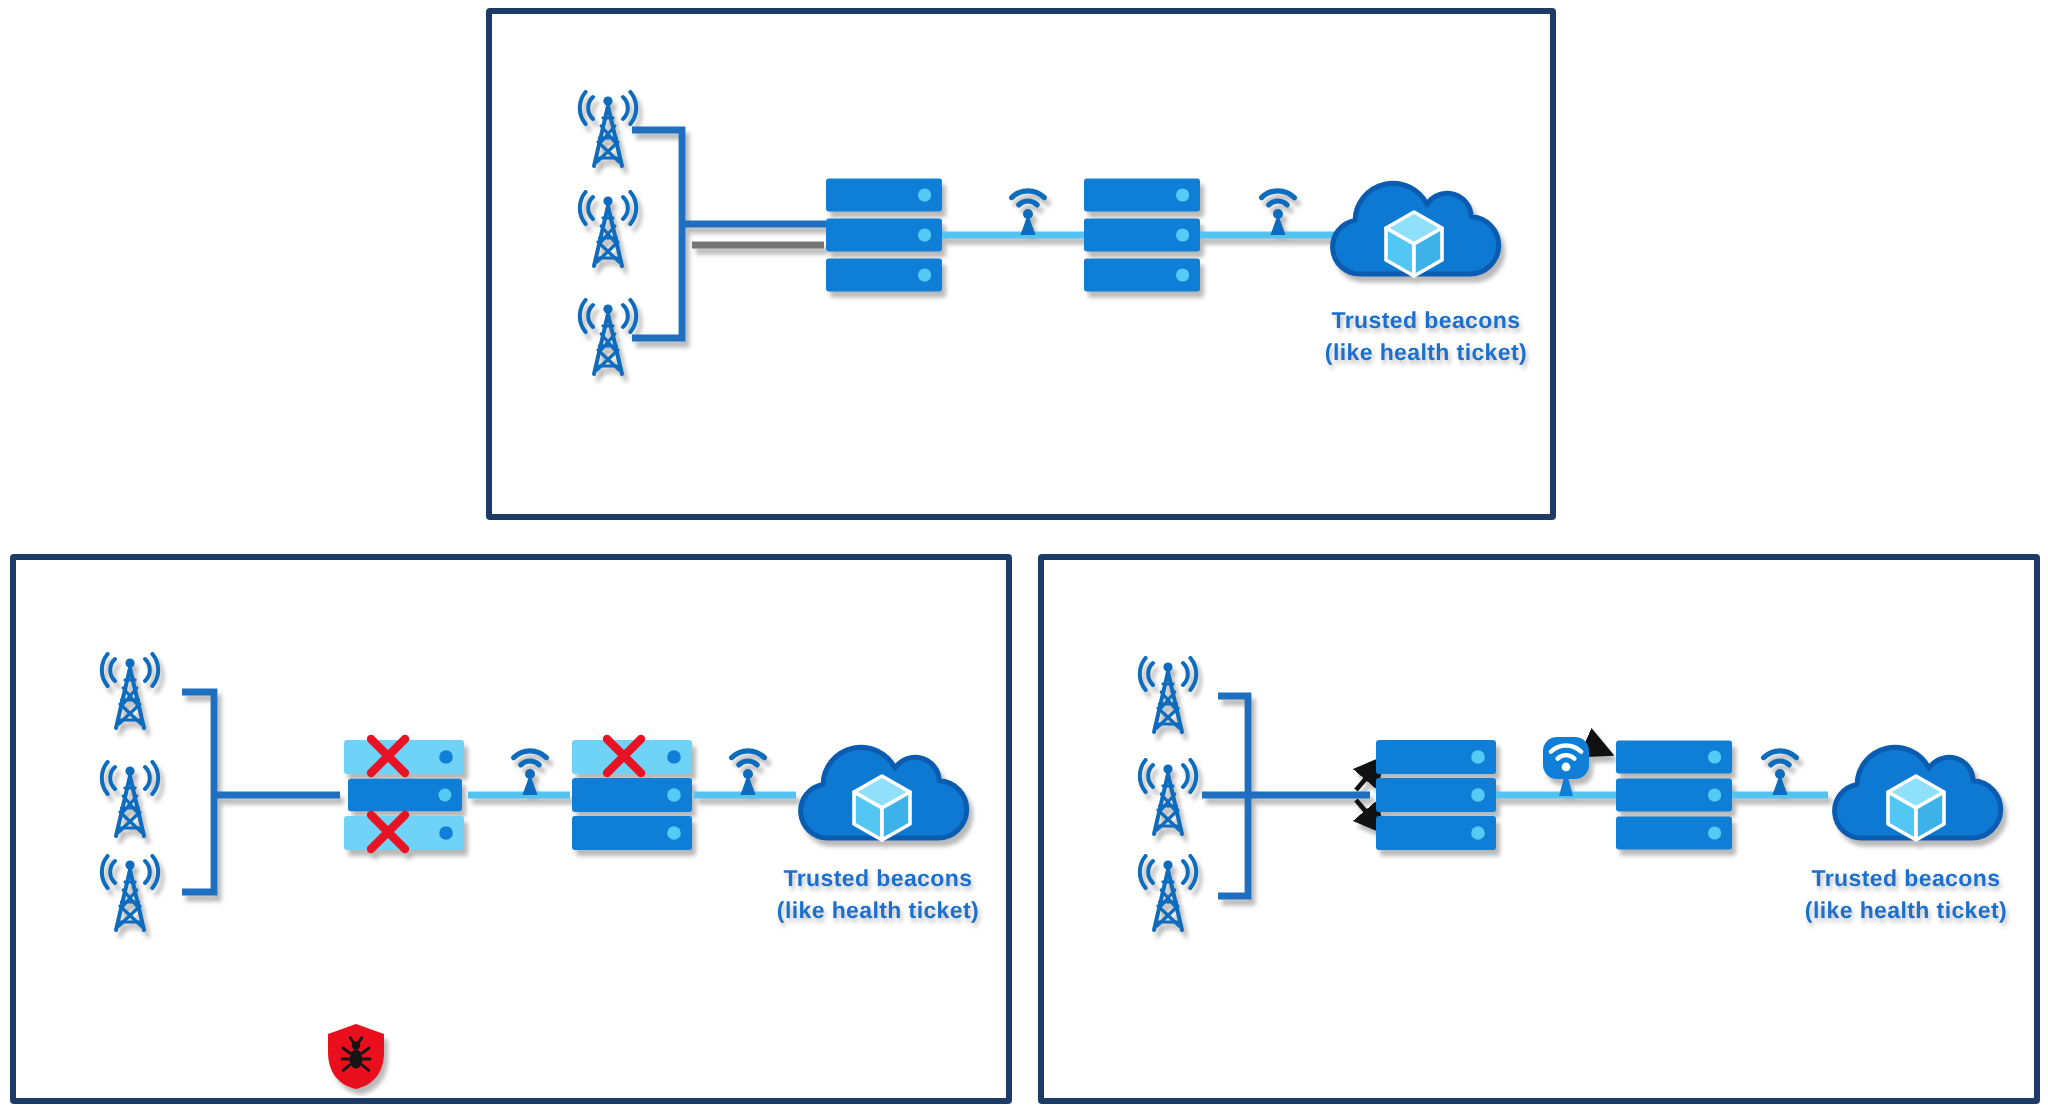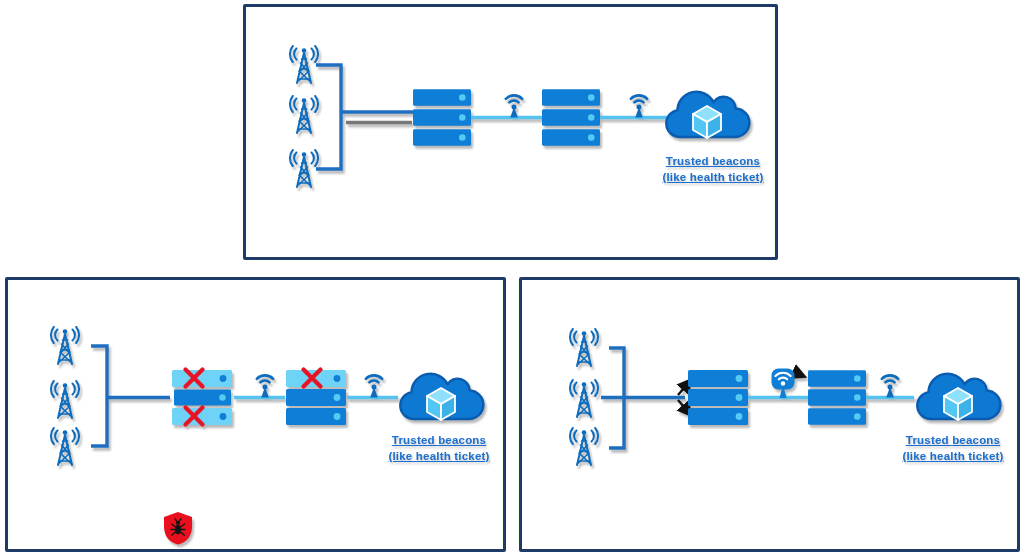--- a/index.html
+++ b/index.html
@@ -17,21 +17,21 @@
   svg.diagram{
     position:absolute;left:0;top:0;
     filter:drop-shadow(2px 3px 1px rgba(128,128,128,0.55));
   }
   .caption{
     position:absolute;width:170px;text-align:center;
     font-weight:bold;font-size:11.5px;line-height:16px;color:#1a6fd0;
     letter-spacing:0.2px;
     text-shadow:1px 2px 2px rgba(120,120,120,0.45);
   }
-  .caption span{display:block;text-decoration:underline;}
+  .caption span{display:block;}
   .row-blue{--rf:#0f7ed6;--df:#53cbf5;}
   .row-light{--rf:#6fd2f7;--df:#0f7ed6;}
   #defs-svg{position:absolute;width:0;height:0;}
 </style>
 </head>
 <body>
 
 <svg id="defs-svg" aria-hidden="true">
   <defs>
     <symbol id="sym-tower" viewBox="0 0 34 40">

